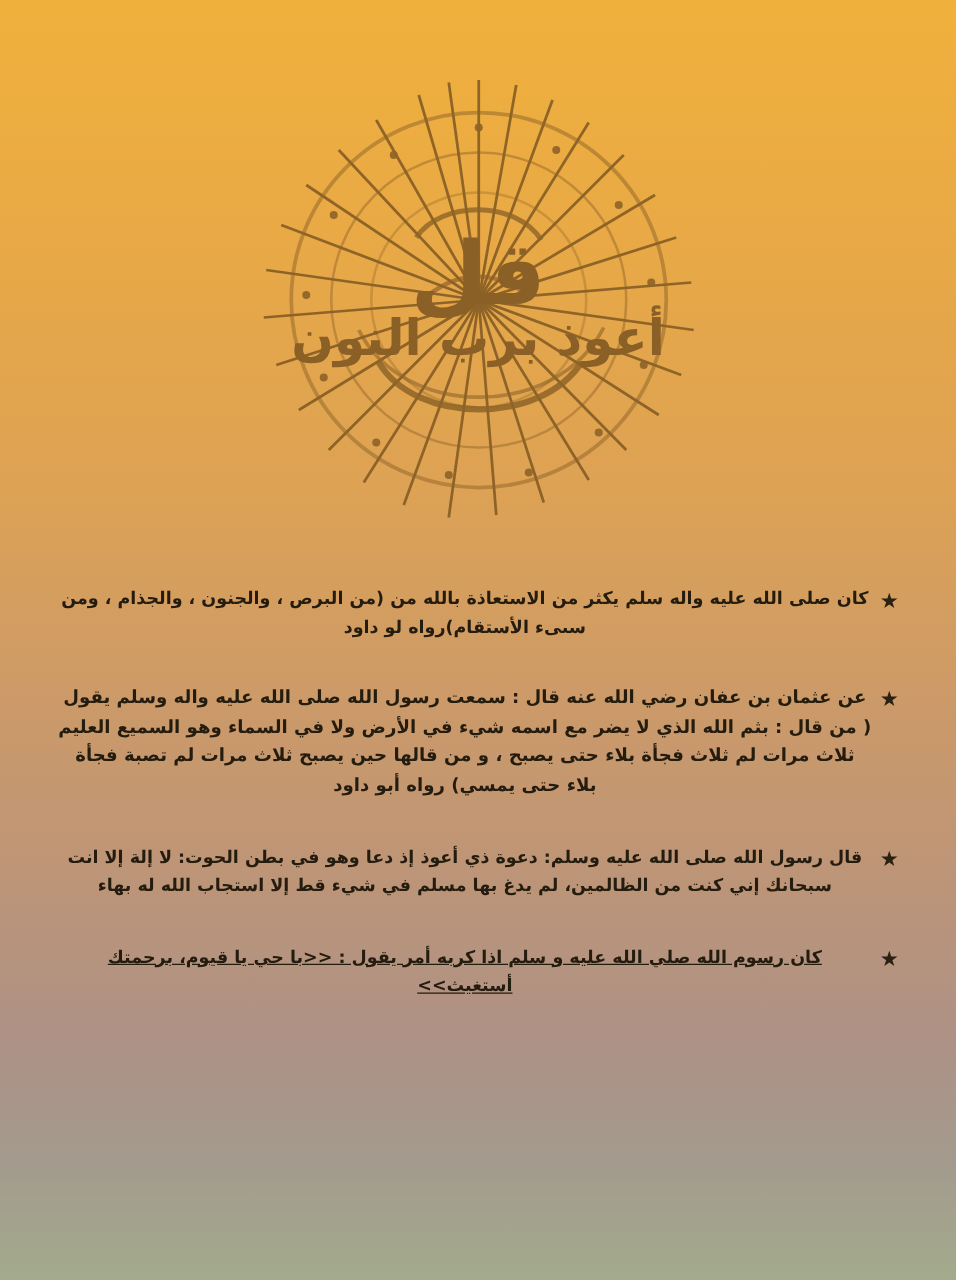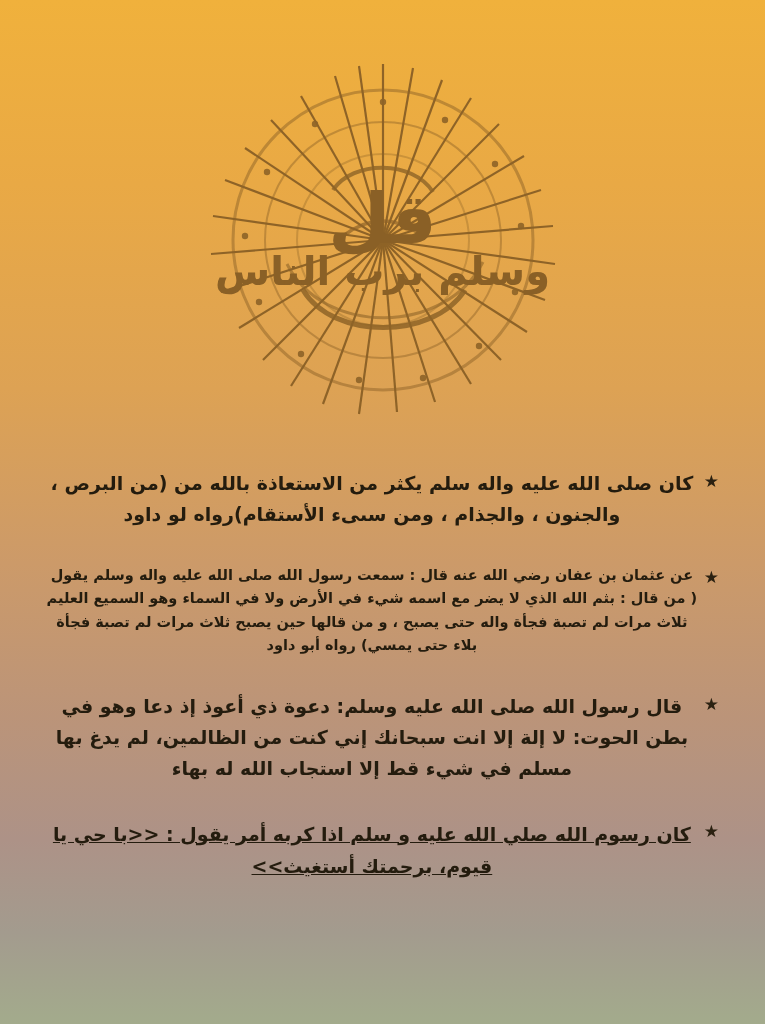--- a/index.html
+++ b/index.html
@@ -92,21 +92,21 @@
     color: #2b2111;
     font-size: 17px;
     line-height: 1.5;
     margin-left: 6px;
     margin-top: 1px;
   }
   .hadith-text {
     flex: 1 1 auto;
     text-align: center;
     color: #241c0e;
-    font-size: 19px;
+    font-size: 14px;
     font-weight: bold;
     line-height: 1.62;
     direction: rtl;
   }
   .hadith-1 { margin-top: 28px; }
   .hadith-2 .hadith-text { font-size: 14.5px; }
   .hadith-3 { margin-top: 22px; }
   .hadith-4 { margin-top: 24px; }
   .hadith-4 .hadith-text { line-height: 1.7; text-decoration: underline; }
 </style>
@@ -179,35 +179,35 @@
           </g>
 
           <path d="M120 250 C 150 300, 250 300, 282 250" stroke-width="5" opacity="0.85"></path>
           <path d="M104 224 C 140 296, 262 296, 300 222" stroke-width="3" opacity="0.6"></path>
           <path d="M150 150 C 170 120, 230 120, 250 152" stroke-width="4" opacity="0.8"></path>
           <path d="M160 196 C 186 176, 214 176, 242 198" stroke-width="3.5" opacity="0.7"></path>
         </g>
       </svg>
       <div class="calli-text">
         <div class="calli-main">قل</div>
-        <div class="calli-sub">وسلم برب الناس</div>
+        <div class="calli-sub">أعوذ برب النون</div>
       </div>
     </div>
   </div>
 
   <div class="content">
 
     <div class="hadith hadith-1">
       <span class="bullet">★</span>
       <div class="hadith-text">كان صلى الله عليه واله سلم يكثر من الاستعاذة بالله من (من البرص ، والجنون ، والجذام ، ومن سىىء الأستقام)رواه لو داود</div>
     </div>
 
     <div class="hadith hadith-2">
       <span class="bullet">★</span>
-      <div class="hadith-text">عن عثمان بن عفان رضي الله عنه قال : سمعت رسول الله صلى الله عليه واله وسلم يقول  ( من قال : بثم الله الذي لا يضر مع اسمه شيء في الأرض ولا في السماء وهو السميع العليم ثلاث مرات لم تصبة فجأة واله حتى يصبح ، و من قالها حين يصبح ثلاث مرات لم تصبة فجأة بلاء حتى يمسي) رواه أبو داود</div>
+      <div class="hadith-text">عن عثمان بن عفان رضي الله عنه قال : سمعت رسول الله صلى الله عليه واله وسلم يقول  ( من قال : بثم الله الذي لا يضر مع اسمه شيء في الأرض ولا في السماء وهو السميع العليم ثلاث مرات لم ثلاث فجأة بلاء حتى يصبح ، و من قالها حين يصبح ثلاث مرات لم تصبة فجأة بلاء حتى يمسي) رواه أبو داود</div>
     </div>
 
     <div class="hadith hadith-3">
       <span class="bullet">★</span>
       <div class="hadith-text">قال رسول الله صلى الله عليه وسلم: دعوة ذي أعوذ إذ دعا وهو في بطن الحوت: لا إلة إلا انت سبحانك إني كنت من الظالمين، لم يدغ بها مسلم في شيء قط إلا استجاب الله له بهاء</div>
     </div>
 
     <div class="hadith hadith-4">
       <span class="bullet">★</span>
       <div class="hadith-text">كان رسوم الله صلي الله عليه و سلم اذا كربه أمر يقول : &lt;&lt;با حي يا قيوم، برحمتك أستغيث&gt;&gt;</div>

